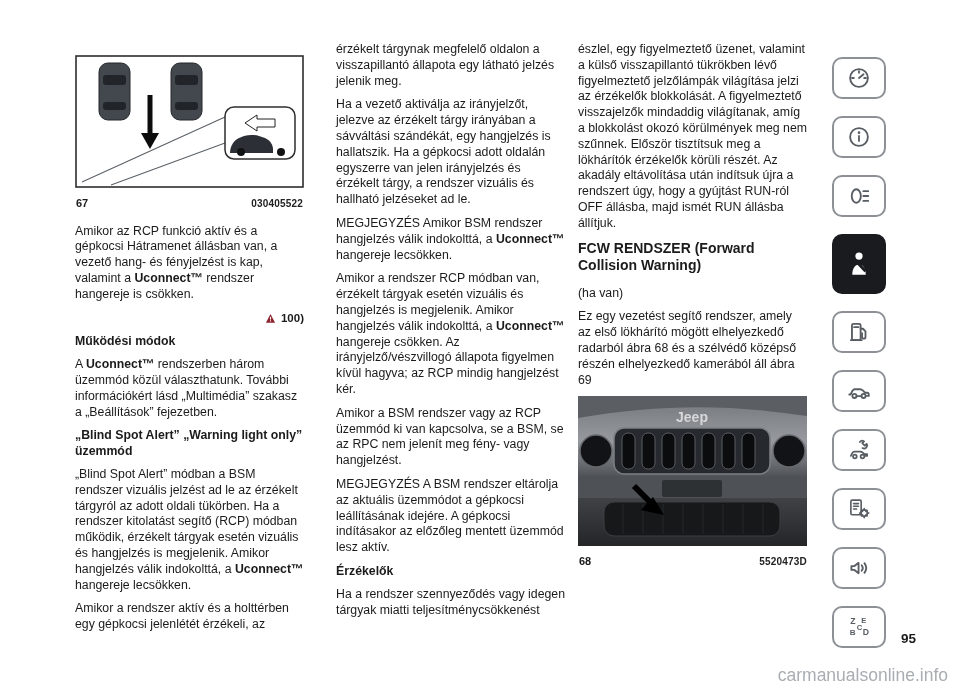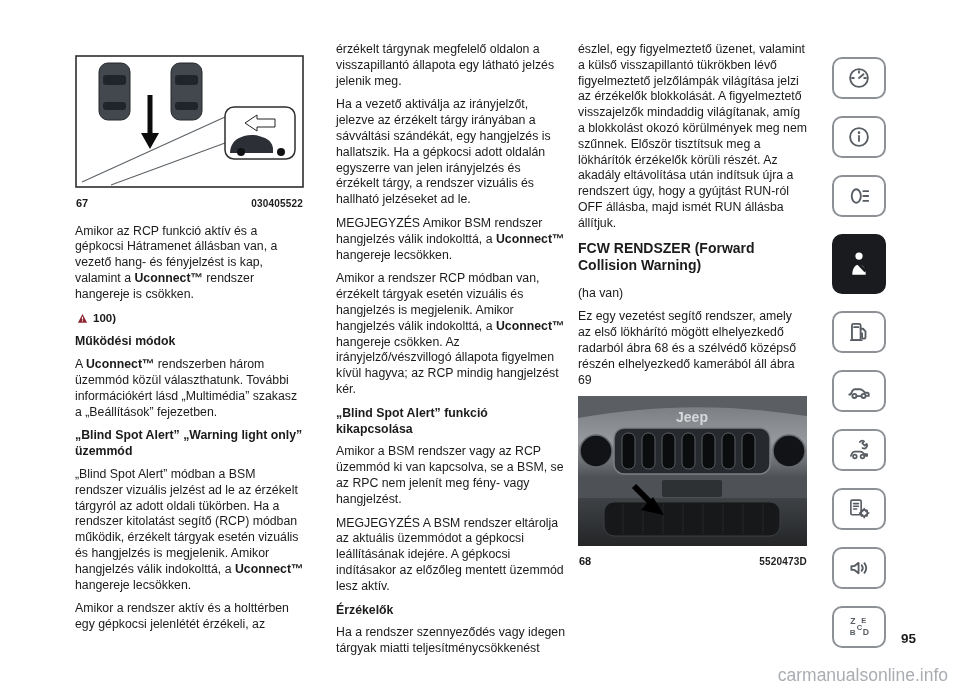--- a/index.html
+++ b/index.html
@@ -8,21 +8,21 @@
   .col{position:absolute;font-size:12.3px;line-height:15.8px;}
   .col p{margin:0 0 8px 0;}
   .hd{font-weight:bold;margin:2px 0 7px 0;}
   .col-left{left:75px;top:55px;width:229px;}
   .col-mid{left:336px;top:42px;width:229px;}
   .col-right{left:578px;top:42px;width:230px;}
   figure{margin:0;}
   .figcap{display:flex;justify-content:space-between;align-items:baseline;margin:3px 1px 12px 1px;}
   .figlabel{font-weight:bold;font-size:11px;}
   .figcode{font-weight:bold;font-size:10px;letter-spacing:.2px;color:#222;}
-  .noteline{display:flex;align-items:center;gap:5px;margin:0 0 8px 2px;font-size:11.5px;font-weight:bold;}
+  .noteline{display:flex;align-items:center;gap:5px;margin:0 0 8px 2px;font-size:11.5px;font-weight:bold;justify-content:flex-end;}
   .fcw-hd{font-size:14px;line-height:17.5px;font-weight:bold;margin:2px 0 11px 0;}
   .sub{margin:0 0 8px 0;}
   .sidebar{position:absolute;left:831px;top:57px;width:56px;display:flex;flex-direction:column;align-items:center;}
   .tab{width:50px;height:38px;border:2.4px solid #8d9196;border-radius:10px;margin-bottom:17px;
        display:flex;align-items:center;justify-content:center;background:#fff;flex:none;}
   .tab.active{height:56px;background:#191b1e;border-color:#191b1e;}
   .tab svg{display:block;}
   .pagenum{position:absolute;right:44px;top:631px;font-weight:bold;font-size:13.5px;}
   .watermark{position:absolute;right:12px;top:665px;font-size:17.5px;color:#a9adb2;}
 </style>
@@ -85,21 +85,20 @@
     <p><span>„Blind Spot Alert” módban a BSM rendszer vizuális jelzést ad le az érzékelt tárgyról az adott oldali tükörben. Ha a rendszer kitolatást segítő (RCP) módban működik, érzékelt tárgyak esetén vizuális és hangjelzés is megjelenik. Amikor hangjelzés válik indokolttá, a </span><b>Uconnect™</b><span> hangereje lecsökken.</span></p>
 
     <p>Amikor a rendszer aktív és a holttérben egy gépkocsi jelenlétét érzékeli, az</p>
   </div>
 
   <div class="col col-mid">
     <p>érzékelt tárgynak megfelelő oldalon a visszapillantó állapota egy látható jelzés jelenik meg.</p>
     <p>Ha a vezető aktiválja az irányjelzőt, jelezve az érzékelt tárgy irányában a sávváltási szándékát, egy hangjelzés is hallatszik. Ha a gépkocsi adott oldalán egyszerre van jelen irányjelzés és érzékelt tárgy, a rendszer vizuális és hallható jelzéseket ad le.</p>
     <p><span>MEGJEGYZÉS Amikor BSM rendszer hangjelzés válik indokolttá, a </span><b>Uconnect™</b><span> hangereje lecsökken.</span></p>
     <p><span>Amikor a rendszer RCP módban van, érzékelt tárgyak esetén vizuális és hangjelzés is megjelenik. Amikor hangjelzés válik indokolttá, a </span><b>Uconnect™</b><span> hangereje csökken. Az irányjelző/vészvillogó állapota figyelmen kívül hagyva; az RCP mindig hangjelzést kér.</span></p>
-    <div class="hd">„Blind Spot Alert” funkció kikapcsolása</div>
     <p>Amikor a BSM rendszer vagy az RCP üzemmód ki van kapcsolva, se a BSM, se az RPC nem jelenít meg fény- vagy hangjelzést.</p>
     <p>MEGJEGYZÉS A BSM rendszer eltárolja az aktuális üzemmódot a gépkocsi leállításának idejére. A gépkocsi indításakor az előzőleg mentett üzemmód lesz aktív.</p>
     <div class="hd">Érzékelők</div>
     <p>Ha a rendszer szennyeződés vagy idegen tárgyak miatti teljesítménycsökkenést</p>
   </div>
 
   <div class="col col-right">
     <p>észlel, egy figyelmeztető üzenet, valamint a külső visszapillantó tükrökben lévő figyelmeztető jelzőlámpák világítása jelzi az érzékelők blokkolását. A figyelmeztető visszajelzők mindaddig világítanak, amíg a blokkolást okozó körülmények meg nem szűnnek. Először tisztítsuk meg a lökhárítók érzékelők körüli részét. Az akadály eltávolítása után indítsuk újra a rendszert úgy, hogy a gyújtást RUN-ról OFF állásba, majd ismét RUN állásba állítjuk.</p>
     <div class="fcw-hd">FCW RENDSZER (Forward Collision Warning)</div>
     <p class="sub">(ha van)</p>

